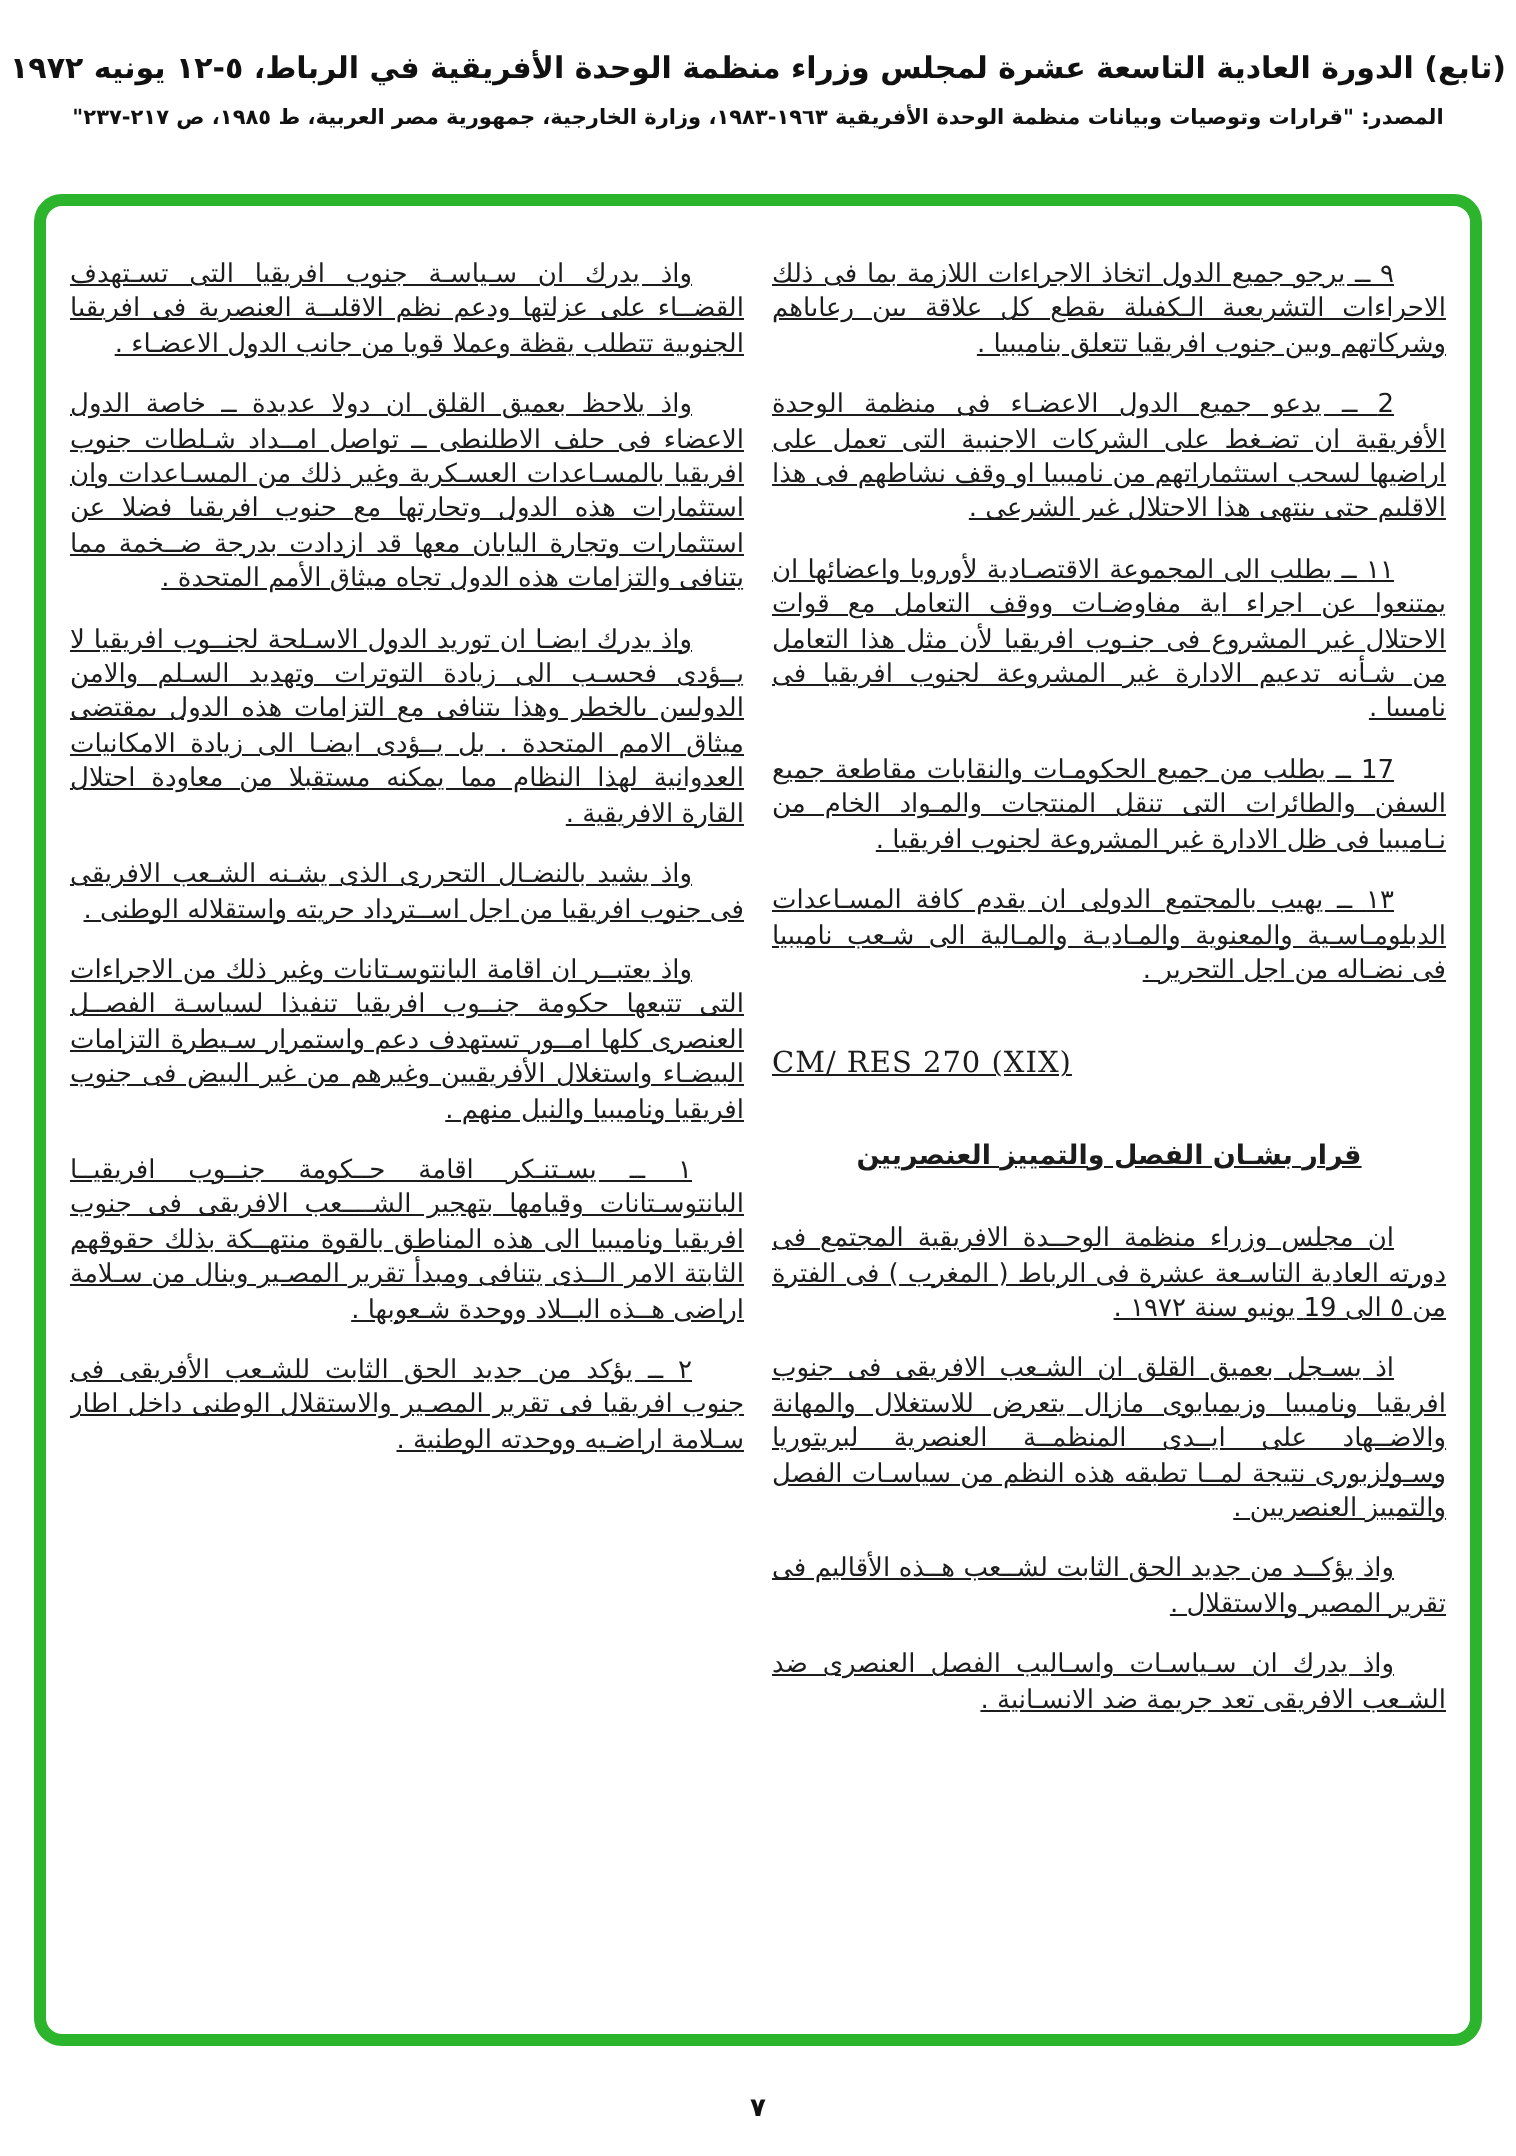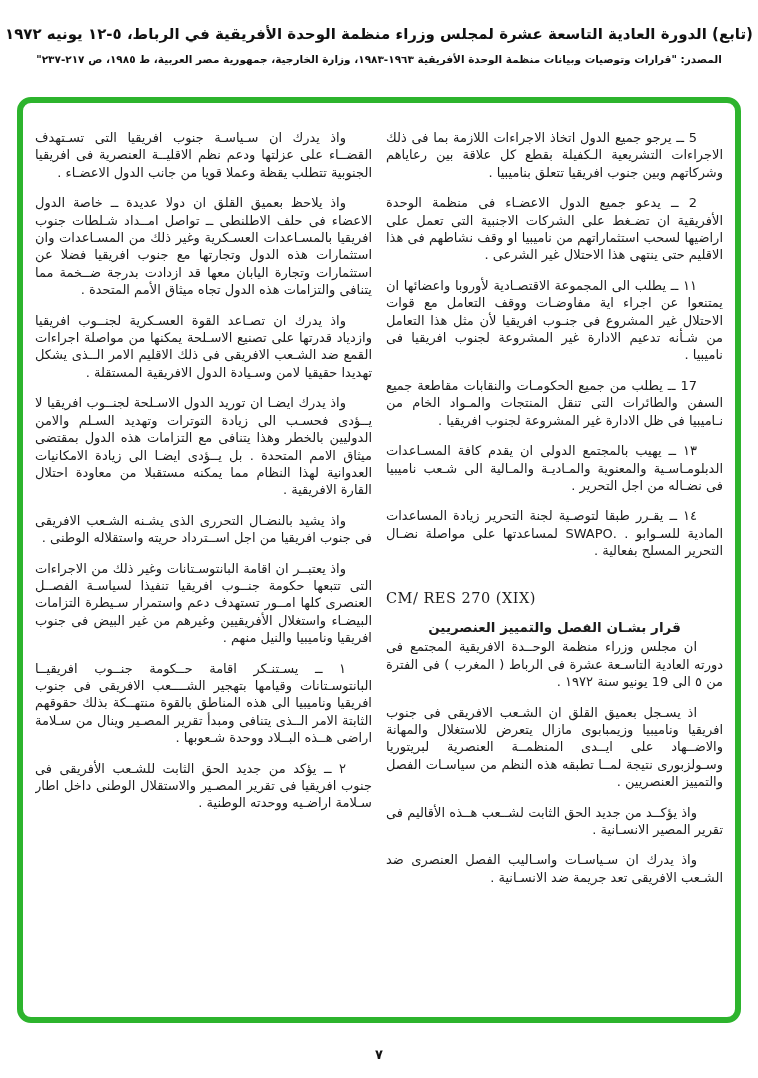--- a/index.html
+++ b/index.html
@@ -44,37 +44,38 @@
     direction: rtl;
     gap: 14px;
     height: 100%;
   }
   .col {
     flex: 1 1 0;
     text-align: justify;
     font-size: 13px;
     line-height: 17.4px;
     overflow: hidden;
+    text-decoration: underline;
   }
   .block { margin: 0 0 13px 0; text-indent: 26px; }
   .block.reference {
     direction: ltr;
     text-align: left;
     text-indent: 0;
     font-family: "DejaVu Serif", serif;
     font-size: 14.5px;
     letter-spacing: 0.5px;
-    margin: 30px 0 12px 0;
+    margin: 30px 0 28px 0;
   }
   .block.heading {
     font-weight: bold;
     text-align: center;
     text-indent: 0;
     font-size: 13.5px;
-    margin: 0 0 2px 0;
+    margin: 0 0 24px 0;
   }
   .page-number {
     position: absolute;
     bottom: 16px;
     left: 0;
     right: 0;
     text-align: center;
     font-size: 13px;
     font-weight: bold;
     color: #111111;
@@ -86,37 +87,35 @@
 <div class="page">
 
   <header class="doc-header">
     <div class="doc-title">(تابع) الدورة العادية التاسعة عشرة لمجلس وزراء منظمة الوحدة الأفريقية في الرباط، ٥-١٢ يونيه ١٩٧٢</div>
     <div class="doc-source">المصدر: "قرارات وتوصيات وبيانات منظمة الوحدة الأفريقية ١٩٦٣-١٩٨٣، وزارة الخارجية، جمهورية مصر العربية، ط ١٩٨٥، ص ٢١٧-٢٣٧"</div>
   </header>
 
   <div class="green-box" style="border-color: rgb(45, 180, 45);">
     <div class="columns">
       <div class="col">
-          <p class="block paragraph">5 ــ يرجو جميع الدول اتخاذ الاجراءات اللازمة بما فى ذلك الاجراءات التشريعية الـكفيلة بقطع كل علاقة بين رعاياهم وشركاتهم وبين جنوب افريقيا تتعلق بناميبيا .</p>
+          <p class="block paragraph">٩ ــ يرجو جميع الدول اتخاذ الاجراءات اللازمة بما فى ذلك الاجراءات التشريعية الـكفيلة بقطع كل علاقة بين رعاياهم وشركاتهم وبين جنوب افريقيا تتعلق بناميبيا .</p>
           <p class="block paragraph">2 ــ يدعو جميع الدول الاعضـاء فى منظمة الوحدة الأفريقية ان تضـغط على الشركات الاجنبية التى تعمل على اراضيها لسحب استثماراتهم من ناميبيا او وقف نشاطهم فى هذا الاقليم حتى ينتهى هذا الاحتلال غير الشرعى .</p>
           <p class="block paragraph">١١ ــ يطلب الى المجموعة الاقتصـادية لأوروبا واعضائها ان يمتنعوا عن اجراء اية مفاوضـات ووقف التعامل مع قوات الاحتلال غير المشروع فى جنـوب افريقيا لأن مثل هذا التعامل من شـأنه تدعيم الادارة غير المشروعة لجنوب افريقيا فى ناميبيا .</p>
           <p class="block paragraph">17 ــ يطلب من جميع الحكومـات والنقابات مقاطعة جميع السفن والطائرات التى تنقل المنتجات والمـواد الخام من نـاميبيا فى ظل الادارة غير المشروعة لجنوب افريقيا .</p>
           <p class="block paragraph">١٣ ــ يهيب بالمجتمع الدولى ان يقدم كافة المسـاعدات الدبلومـاسـية والمعنوية والمـاديـة والمـالية الى شـعب ناميبيا فى نضـاله من اجل التحرير .</p>
-          <p class="block paragraph">١٤ ــ يقـرر طبقا لتوصـية لجنة التحرير زيادة المساعدات المادية للسـوابو . .SWAPO لمساعدتها على مواصلة نضـال التحرير المسلح بفعالية .</p>
           <p class="block reference">CM/ RES 270 (XIX)</p>
           <p class="block heading">قرار بشـان الفصل والتمييز العنصريين</p>
           <p class="block paragraph">ان مجلس وزراء منظمة الوحــدة الافريقية المجتمع فى دورته العادية التاسـعة عشرة فى الرباط ( المغرب ) فى الفترة من ٥ الى 19 يونيو سنة ١٩٧٢ .</p>
           <p class="block paragraph">اذ يسـجل بعميق القلق ان الشـعب الافريقى فى جنوب افريقيا وناميبيا وزيمبابوى مازال يتعرض للاستغلال والمهانة والاضــهاد على ايــدى المنظمــة العنصرية لبريتوريا وسـولزبورى نتيجة لمــا تطبقه هذه النظم من سياسـات الفصل والتمييز العنصريين .</p>
-          <p class="block paragraph">واذ يؤكــد من جديد الحق الثابت لشــعب هــذه الأقاليم فى تقرير المصير الانسـانية .</p>
+          <p class="block paragraph">واذ يؤكــد من جديد الحق الثابت لشــعب هــذه الأقاليم فى تقرير المصير والاستقلال .</p>
           <p class="block paragraph">واذ يدرك ان سـياسـات واسـاليب الفصل العنصرى ضد الشـعب الافريقى تعد جريمة ضد الانسـانية .</p>
         </div>
       <div class="col">
           <p class="block paragraph">واذ يدرك ان سـياسـة جنوب افريقيا التى تسـتهدف القضــاء على عزلتها ودعم نظم الاقليــة العنصرية فى افريقيا الجنوبية تتطلب يقظة وعملا قويا من جانب الدول الاعضـاء .</p>
           <p class="block paragraph">واذ يلاحظ بعميق القلق ان دولا عديدة ــ خاصة الدول الاعضاء فى حلف الاطلنطى ــ تواصل امــداد شـلطات جنوب افريقيا بالمسـاعدات العسـكرية وغير ذلك من المسـاعدات وان استثمارات هذه الدول وتجارتها مع جنوب افريقيا فضلا عن استثمارات وتجارة اليابان معها قد ازدادت بدرجة ضــخمة مما يتنافى والتزامات هذه الدول تجاه ميثاق الأمم المتحدة .</p>
-          <p class="block paragraph">واذ يدرك ان تصـاعد القوة العسـكرية لجنــوب افريقيا وازدياد قدرتها على تصنيع الاسـلحة يمكنها من مواصلة اجراءات القمع ضد الشـعب الافريقى فى ذلك الاقليم الامر الــذى يشكل تهديدا حقيقيا لامن وسـيادة الدول الافريقية المستقلة .</p>
           <p class="block paragraph">واذ يدرك ايضـا ان توريد الدول الاسـلحة لجنــوب افريقيا لا يــؤدى فحسـب الى زيادة التوترات وتهديد السـلم والامن الدوليين بالخطر وهذا يتنافى مع التزامات هذه الدول بمقتضى ميثاق الامم المتحدة . بل يــؤدى ايضـا الى زيادة الامكانيات العدوانية لهذا النظام مما يمكنه مستقبلا من معاودة احتلال القارة الافريقية .</p>
           <p class="block paragraph">واذ يشيد بالنضـال التحررى الذى يشـنه الشـعب الافريقى فى جنوب افريقيا من اجل اســترداد حريته واستقلاله الوطنى .</p>
           <p class="block paragraph">واذ يعتبــر ان اقامة البانتوسـتانات وغير ذلك من الاجراءات التى تتبعها حكومة جنــوب افريقيا تنفيذا لسياسـة الفصــل العنصرى كلها امــور تستهدف دعم واستمرار سـيطرة التزامات البيضـاء واستغلال الأفريقيين وغيرهم من غير البيض فى جنوب افريقيا وناميبيا والنيل منهم .</p>
           <p class="block paragraph">١ ــ يسـتنـكر اقامة حــكومة جنــوب افريقيــا البانتوسـتانات وقيامها بتهجير الشــــعب الافريقى فى جنوب افريقيا وناميبيا الى هذه المناطق بالقوة منتهــكة بذلك حقوقهم الثابتة الامر الــذى يتنافى ومبدأ تقرير المصـير وينال من سـلامة اراضى هــذه البــلاد ووحدة شـعوبها .</p>
           <p class="block paragraph">٢ ــ يؤكد من جديد الحق الثابت للشـعب الأفريقى فى جنوب افريقيا فى تقرير المصـير والاستقلال الوطنى داخل اطار سـلامة اراضـيه ووحدته الوطنية .</p>
         </div>
     </div>
   </div>
 
   <div class="page-number">٧</div>

